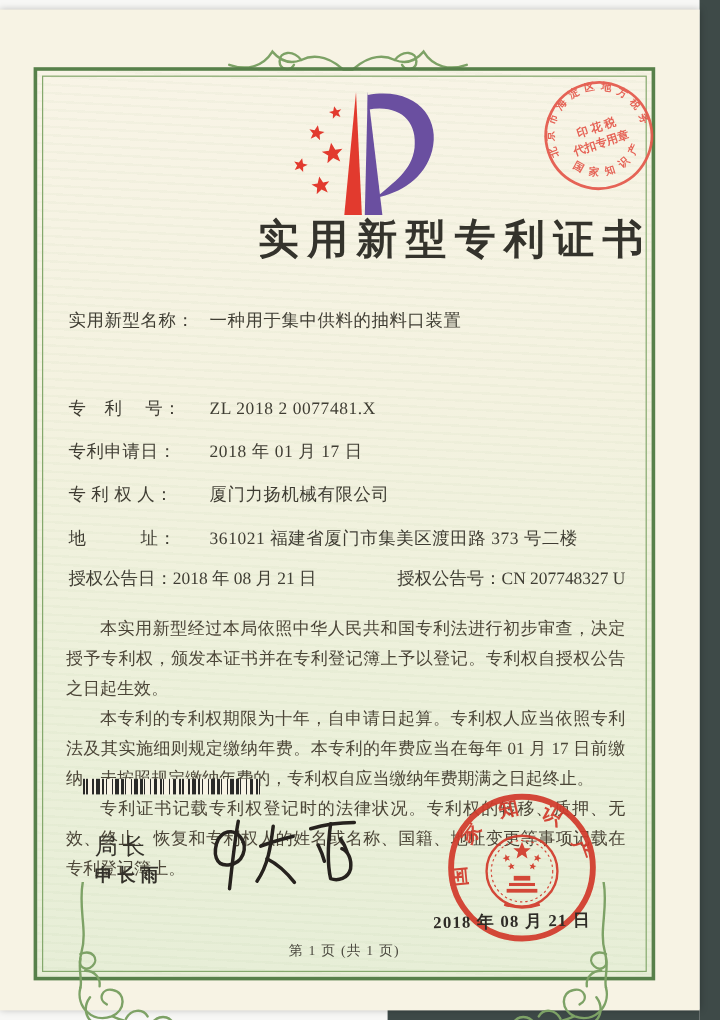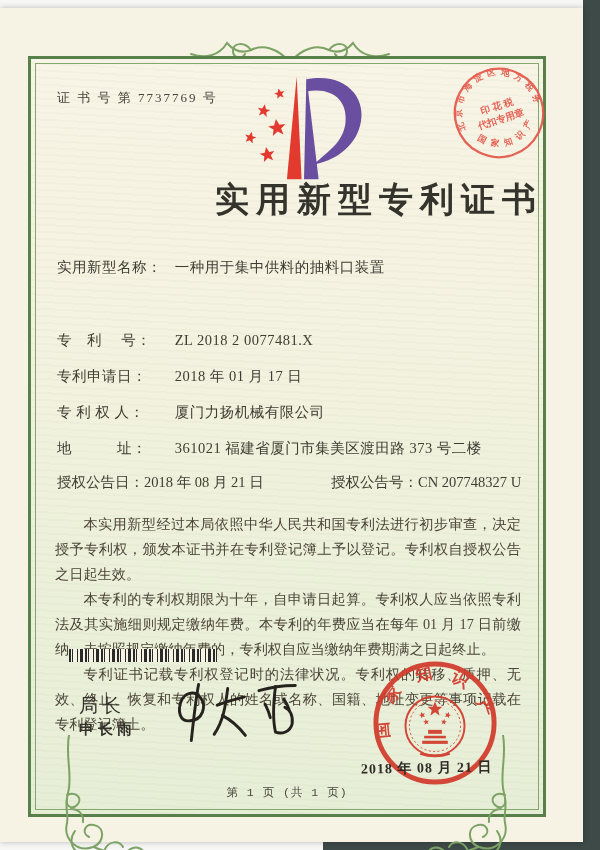--- a/index.html
+++ b/index.html
@@ -54,21 +54,21 @@
     position:absolute;left:38px;top:590px;width:148px;height:13px;
     background:repeating-linear-gradient(90deg,
       #2a2a28 0 2px,#f7f3e4 2px 3px,#2a2a28 3px 4px,#f7f3e4 4px 8px,
       #2a2a28 8px 9px,#f7f3e4 9px 11px,#2a2a28 11px 14px,#f7f3e4 14px 16px);
   }
   .signer-title{position:absolute;left:48px;top:634px;font-size:19px;letter-spacing:4px;color:#33312a;font-weight:400;}
   .signer-name{position:absolute;left:48px;top:661px;font-size:15px;letter-spacing:4px;color:#33312a;font-weight:600;}
   .signature{position:absolute;left:130px;top:615px;}
   .footer-page{
     position:absolute;left:0;top:726px;width:100%;text-align:center;
-    font-size:11.5px;color:#4a483e;letter-spacing:1px;font-family:Liberation Mono, monospace;
+    font-size:11.5px;color:#4a483e;letter-spacing:1px;
   }
   .official-seal{position:absolute;left:340px;top:600px;opacity:.93;}
   .seal-date{
     position:absolute;left:330px;top:700px;width:180px;
     font-size:14px;font-weight:600;color:#2e2b26;letter-spacing:1px;white-space:nowrap;
     transform:rotate(-1deg);
   }
   .tax-stamp{position:absolute;left:420px;top:6px;transform:rotate(-18deg);opacity:.92;}
   .ornament-top{position:absolute;left:165px;top:24px;pointer-events:none;}
   .flourish{position:absolute;pointer-events:none;}
@@ -98,21 +98,20 @@
         <path d="M192,34 c8,6 18,6 24,0"></path>
       </g>
       <path d="M121,30 a4,4 0 1 1 8,0 a4,4 0 1 1 -8,0" fill="#9dbb85"></path>
     </g>
   </svg>
 
   <div class="frame">
     <div class="frame-inner"></div>
     <div class="guilloche"></div>
 
-    <div class="cert-number">证 书 号 第 7737769 号</div>
 
     <svg class="logo" width="150" height="122" viewBox="0 0 120 100">
       <defs>
         <path id="star" d="M0,-10 L2.9,-3.1 L9.5,-3.1 L4.2,1.2 L5.9,8.1 L0,4 L-5.9,8.1 L-4.2,1.2 L-9.5,-3.1 L-2.9,-3.1 Z"></path>
       </defs>
       <polygon points="54,8 46,92 58,92" fill="#e23a2e"></polygon>
       <polygon points="62,8 60,92 72,92" fill="#6a4fa0"></polygon>
       <path d="M62,10 C95,4 112,26 106,48 C101,67 84,77 68,80 C80,69 92,62 94,46 C96,28 84,16 62,20 Z" fill="#6a4fa0"></path>
       <g fill="#e23a2e">
         <use href="#star" transform="translate(40,22) scale(0.45) rotate(-12)"></use>

